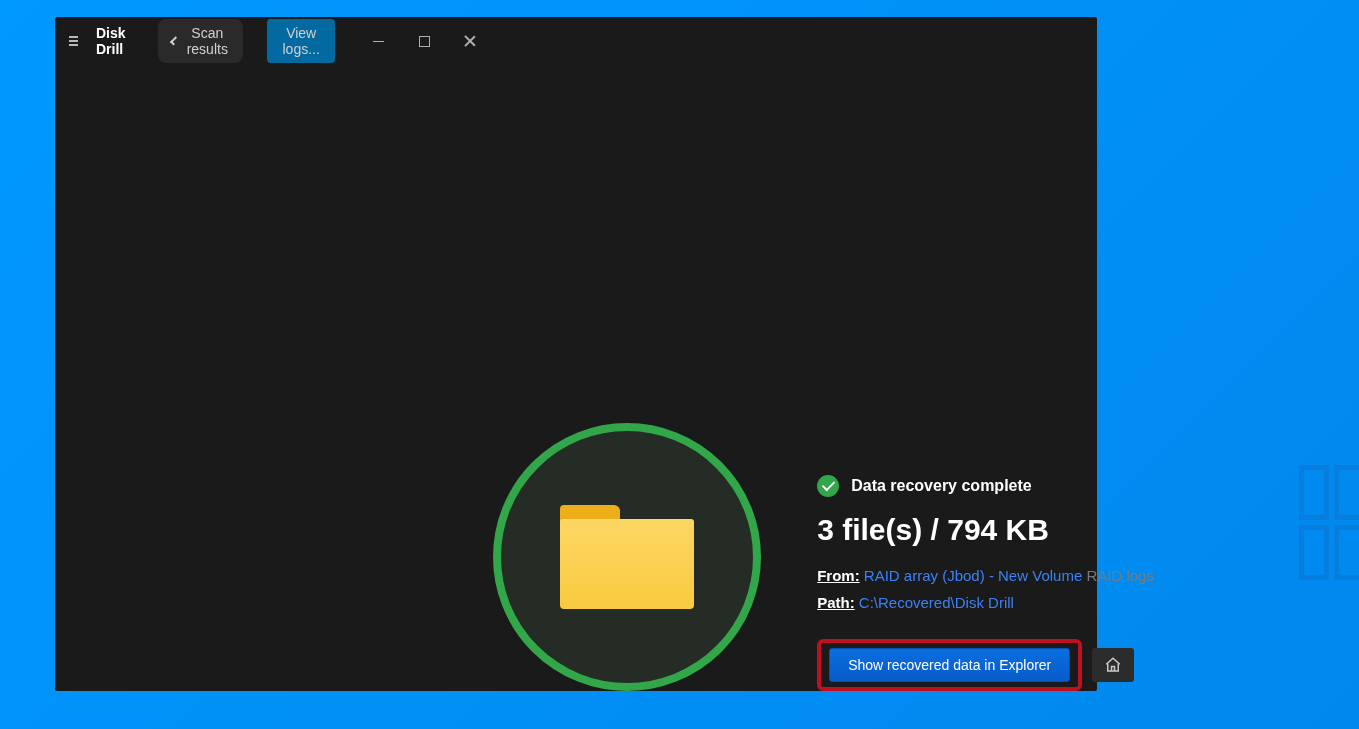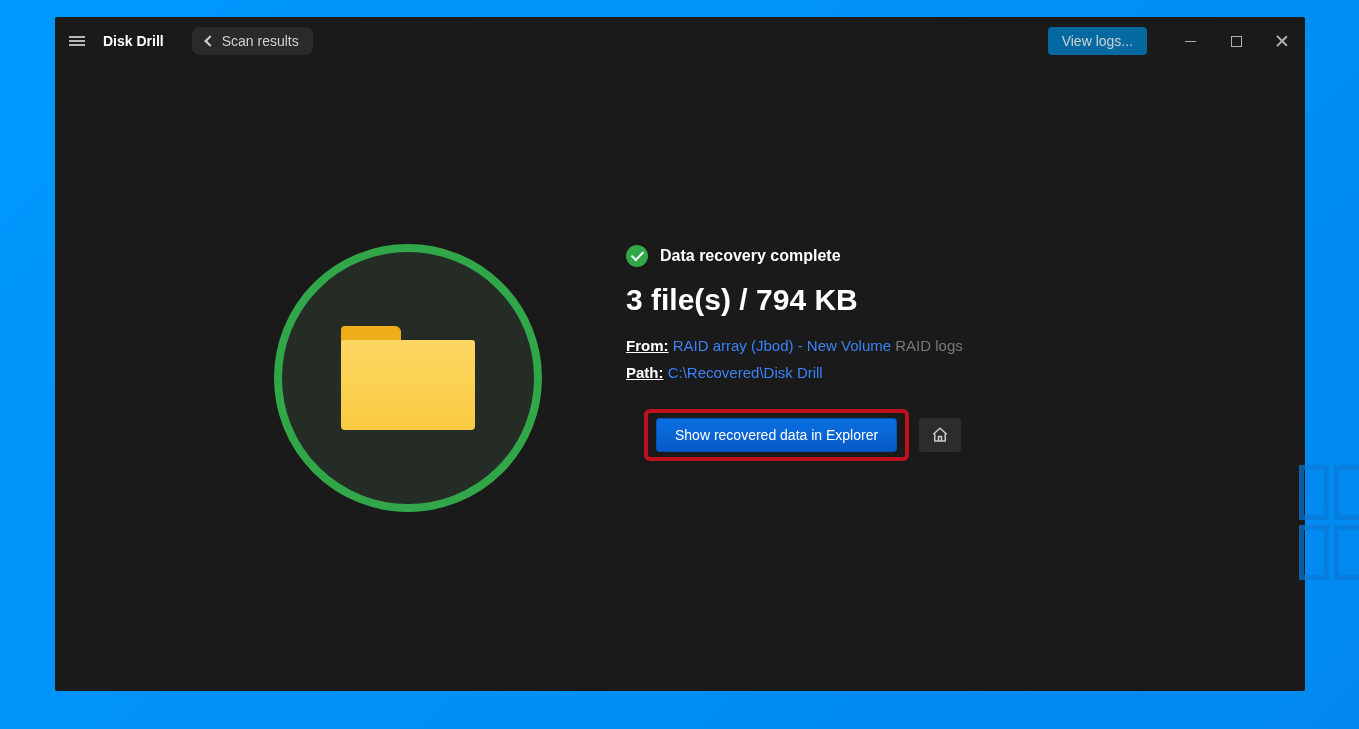--- a/index.html
+++ b/index.html
@@ -8,26 +8,26 @@
       height: 729px;
       background: linear-gradient(135deg, #0099ff 0%, #0088ee 100%);
       font-family: 'Segoe UI', Tahoma, sans-serif;
       overflow: hidden;
       position: relative;
     }
     .app-window {
       position: absolute;
       left: 55px;
       top: 17px;
-      width: 1250px;
+      width: 1042px;
       height: 674px;
       background: #1a1a1a;
       border-radius: 2px;
       display: flex;
-      flex-direction: column;
+      flex-direction: row;
     }
     .titlebar {
       height: 48px;
       display: flex;
       align-items: center;
       padding-left: 12px;
       gap: 12px;
     }
     .hamburger-icon {
       width: 20px;
@@ -102,24 +102,24 @@
     .close-glyph::before, .close-glyph::after {
       content: ''; position: absolute; left: 5px; top: -1px;
       width: 1.5px; height: 14px; background: currentColor;
     }
     .close-glyph::before { transform: rotate(45deg); }
     .close-glyph::after { transform: rotate(-45deg); }
 
     .content-area {
       flex: 1;
       display: flex;
-      align-items: flex-start;
+      align-items: flex-end;
       justify-content: center;
       padding-top: 164px;
-      gap: 84px;
+      gap: 56px;
     }
     .folder-circle {
       width: 268px;
       height: 268px;
       border-radius: 50%;
       border: 8px solid #31a74a;
       background: #252c25;
       display: flex;
       align-items: center;
       justify-content: center;
@@ -200,21 +200,20 @@
     }
     .detail-extra {
       color: #7a7a7a;
       font-weight: 400;
     }
     .action-row {
       display: flex;
       align-items: center;
       gap: 10px;
       margin-top: 28px;
-      margin-left: 18px;
     }
     .highlight-wrap {
       border: 4px solid #c01020;
       border-radius: 6px;
       padding: 5px 8px;
       display: inline-block;
     }
     .primary-btn {
       background: #0a6fe0;
       background: linear-gradient(to bottom, #0a6fe0, #075bc9);

